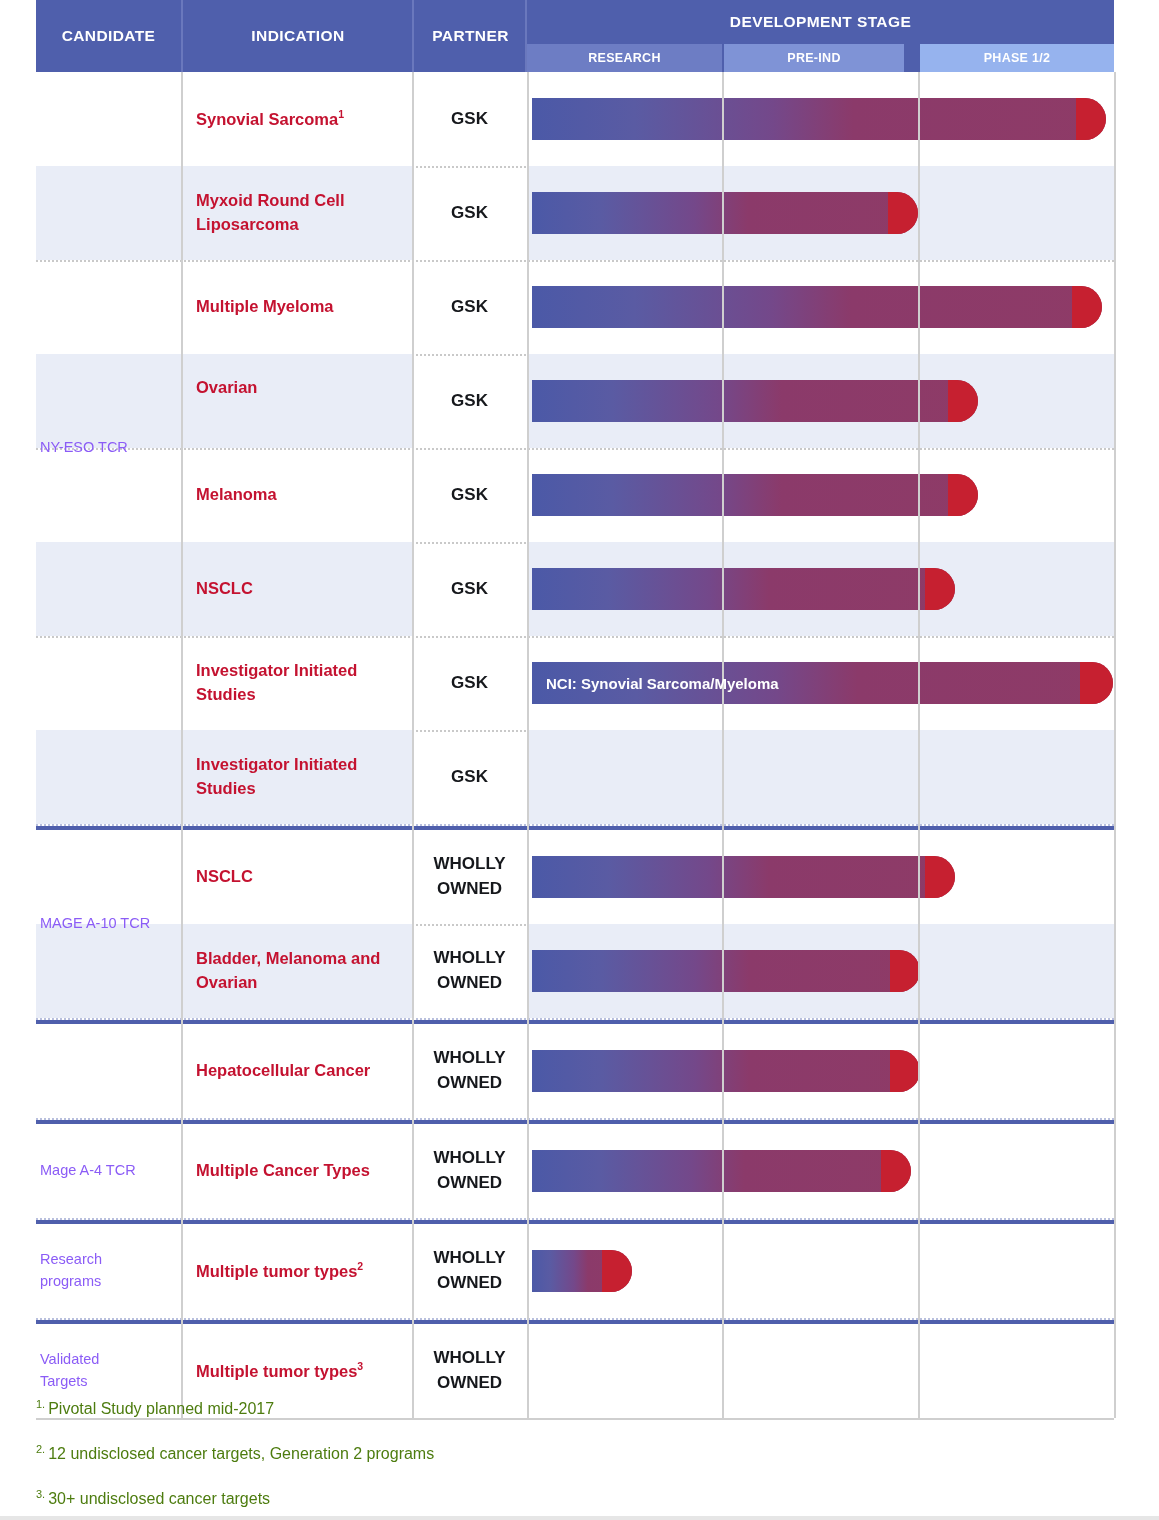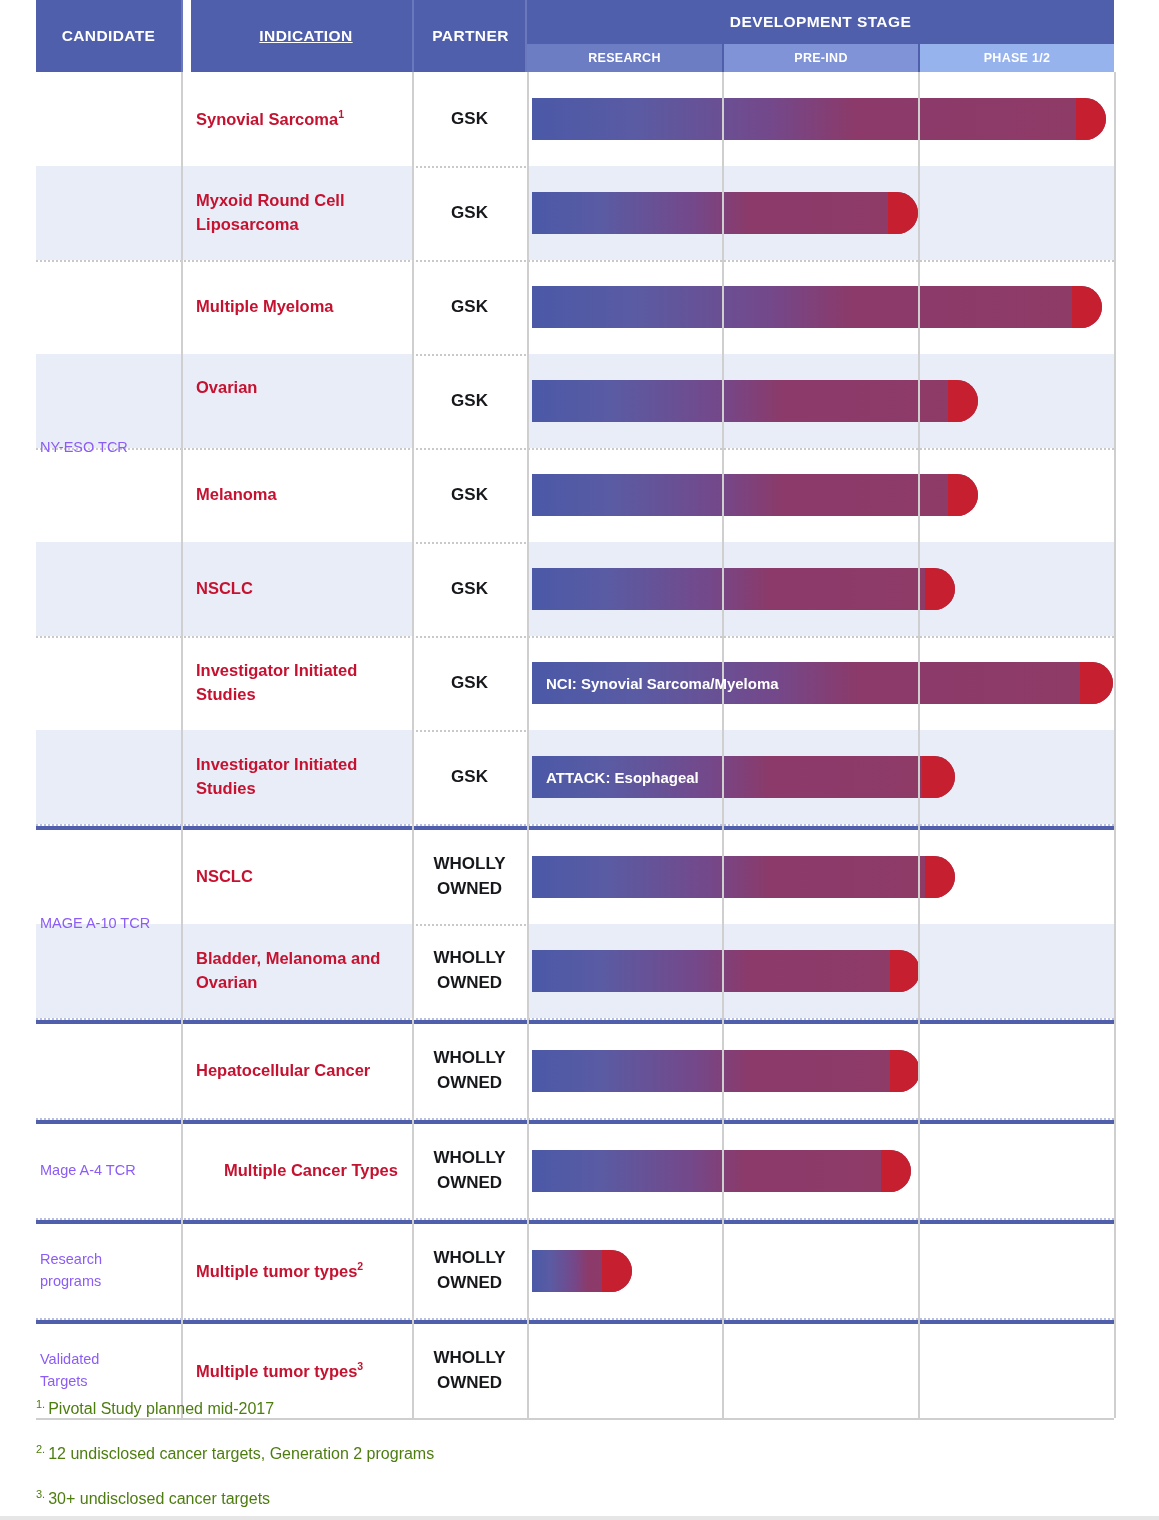--- a/index.html
+++ b/index.html
@@ -90,29 +90,29 @@
   .bottom-rule { position:absolute; left:0; top:1516px; width:1159px; height:4px; background:#e6e6e6; }
 </style>
 </head>
 <body>
 
 <div class="page">
 
   <div class="hdr">
     <div class="hdr-cell" style="left:0;width:145px;">CANDIDATE</div>
     <div class="hdr-sep" style="left:145px;"></div>
-    <div class="hdr-cell" style="left:155px;width:230px;text-decoration:underline;">INDICATION</div>
+    <div class="hdr-cell" style="left:147px;width:230px;">INDICATION</div>
     <div class="hdr-sep" style="left:376px;"></div>
     <div class="hdr-cell" style="left:378px;width:113px;">PARTNER</div>
     <div class="hdr-sep" style="left:489px;"></div>
 
     <div class="hdr-dev">
       <div class="hdr-dev-title">DEVELOPMENT STAGE</div>
       <div class="stage" id="stage0" style="left: 0px; width: 195px; background: rgb(109, 125, 196);">RESEARCH</div>
-      <div class="stage" id="stage1" style="left: 197px; width: 194px; background: rgb(127, 147, 214);">PRE-IND</div>
+      <div class="stage" id="stage1" style="left: 197px; width: 180px; background: rgb(127, 147, 214);">PRE-IND</div>
       <div class="stage" id="stage2" style="left: 393px; width: 194px; background: rgb(150, 179, 238);">PHASE 1/2</div>
     </div>
   </div>
 
   <div class="body" id="body">
       <div class="row" style="top: 0px; height: 94px;">
         <div class="ind-label" style="top: 0px; height: 94px;">
           <span>Synovial Sarcoma<sup>1</sup></span>
         </div>
         <div class="partner-label" style="top: 0px; height: 94px;">
@@ -204,24 +204,20 @@
       <div class="dotted-sep" style="top: 658px;"></div>
       <div class="row" style="top: 658px; height: 94px;">
         <div class="row-shade"></div>
         <div class="row-shade-bars"></div>
         <div class="ind-label" style="top: 0px; height: 94px;">
           <span>Investigator Initiated Studies</span>
         </div>
         <div class="partner-label" style="top: 0px; height: 94px;">
           <span>GSK</span>
         </div>
-        <div class="bar" style="top: 26px; width: 423px;">
-          <div class="bar-cap" style="left: 390px; width: 33px;"></div>
-          <div class="bar-label">ATTACK: Esophageal</div>
-        </div>
       </div>
       <div class="cand-label" style="top: 0px; height: 752px;">
         <span>NY-ESO TCR</span>
       </div>
       <div class="blue-sep-dot" style="top: 752px;"></div>
       <div class="blue-sep" style="top: 754px;"></div>
       <div class="row" style="top: 758px; height: 94px;">
         <div class="ind-label" style="top: 0px; height: 94px;">
           <span>NSCLC</span>
         </div>
@@ -258,21 +254,21 @@
         <div class="partner-label" style="top: 0px; height: 94px;">
           <span>WHOLLY<br>OWNED</span>
         </div>
         <div class="bar" style="top: 26px; width: 388px;">
           <div class="bar-cap" style="left: 358px; width: 30px;"></div>
         </div>
       </div>
       <div class="blue-sep-dot" style="top: 1046px;"></div>
       <div class="blue-sep" style="top: 1048px;"></div>
       <div class="row" style="top: 1052px; height: 94px;">
-        <div class="ind-label" style="top: 0px; height: 94px; margin-left: 28px;">
+        <div class="ind-label" style="top: 0px; height: 94px;">
           <span>Multiple Cancer Types</span>
         </div>
         <div class="partner-label" style="top: 0px; height: 94px;">
           <span>WHOLLY<br>OWNED</span>
         </div>
         <div class="bar" style="top: 26px; width: 379px;">
           <div class="bar-cap" style="left: 349px; width: 30px;"></div>
         </div>
       </div>
       <div class="cand-label" style="top: 1052px; height: 94px;">

